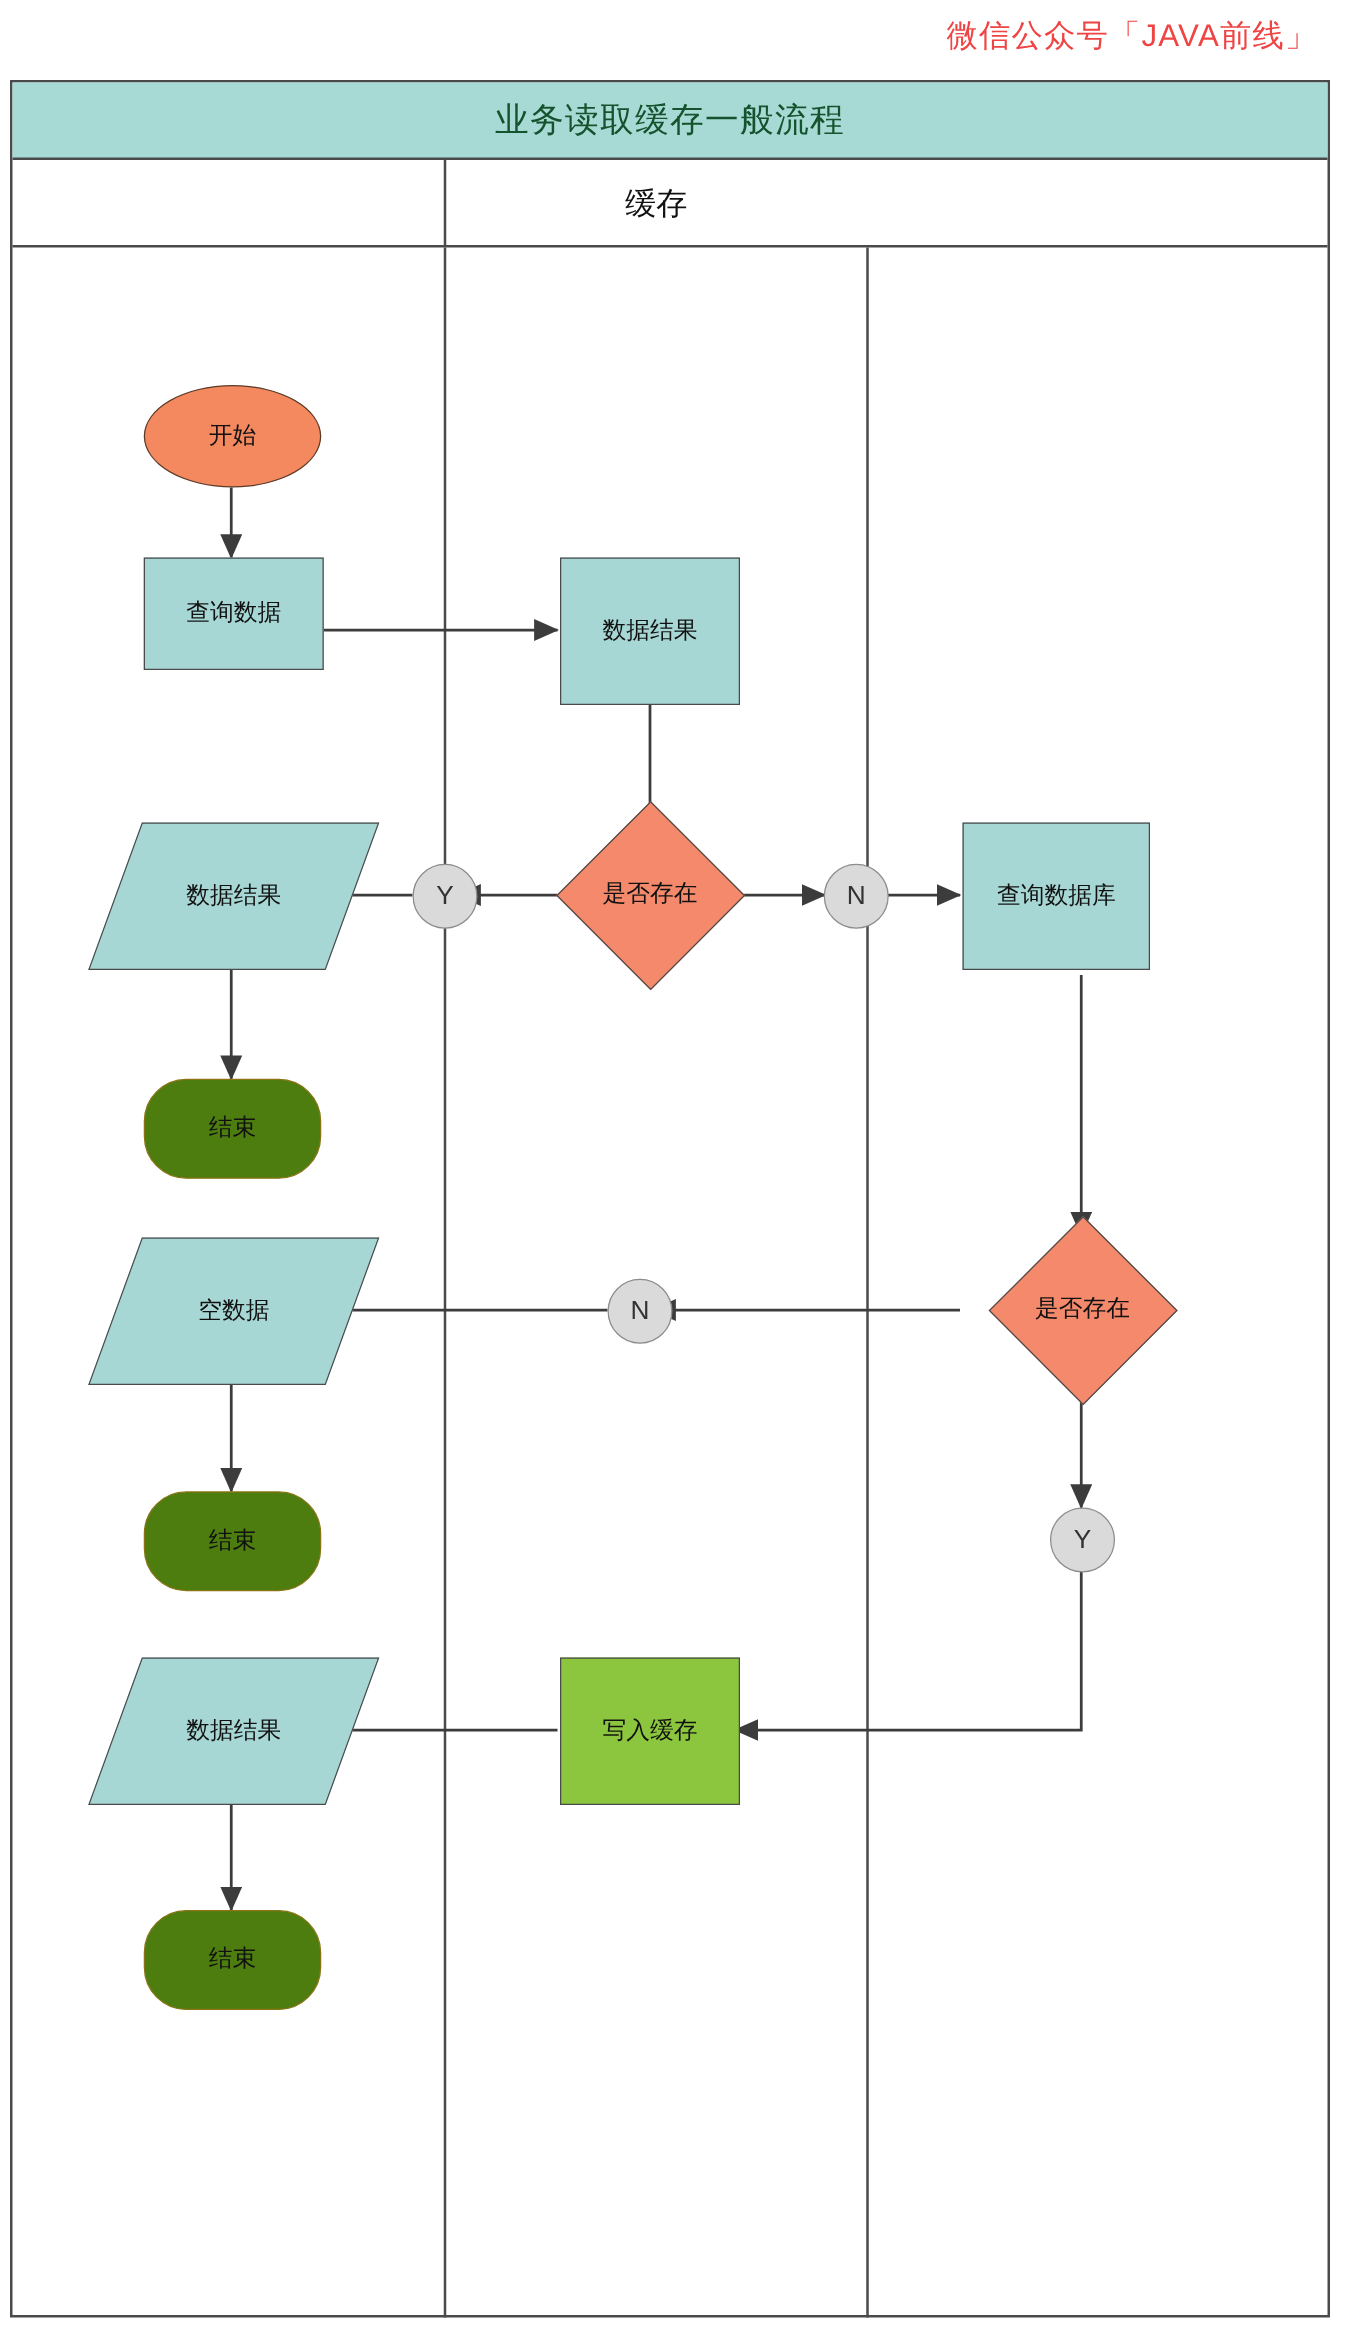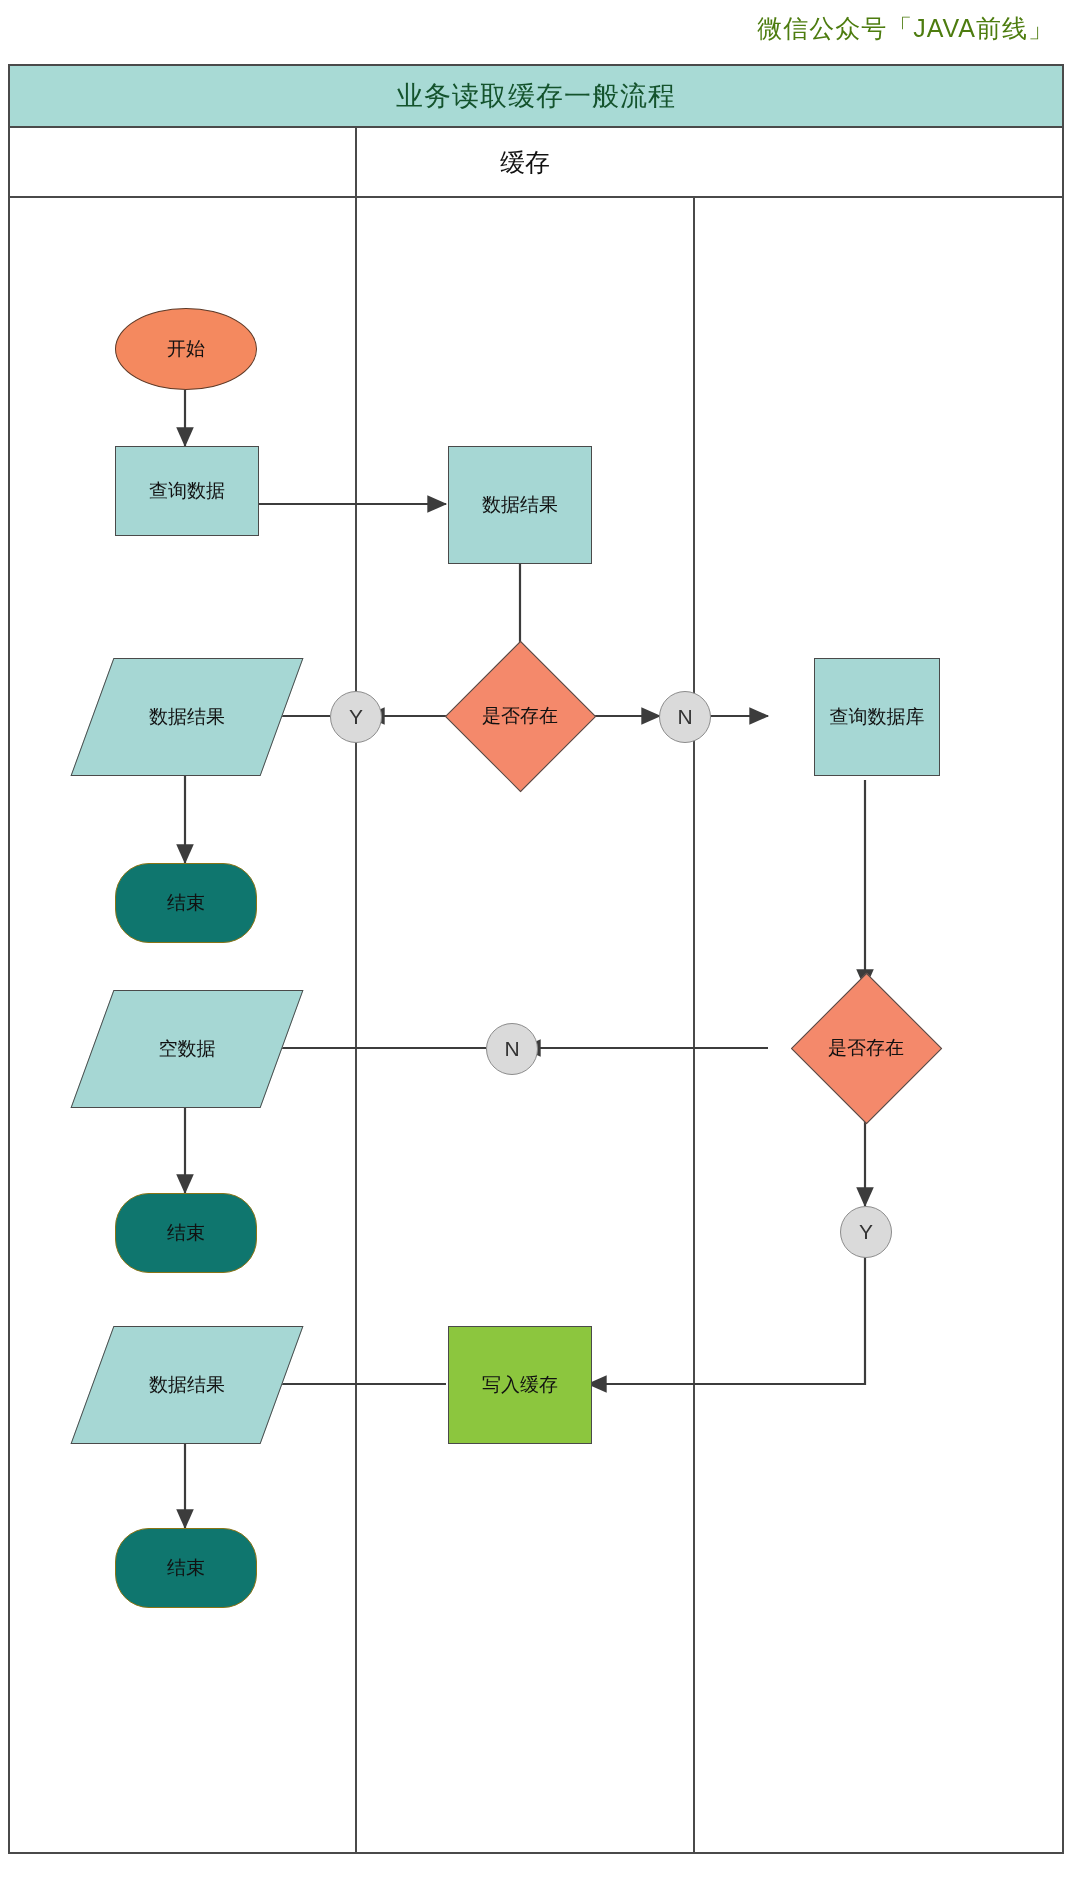--- a/index.html
+++ b/index.html
@@ -2,21 +2,21 @@
 <html><head>
 <meta charset="utf-8">
 <style>
   html,body{margin:0;padding:0;background:#ffffff;}
   body{
     width:1080px;height:1880px;position:relative;overflow:hidden;
     font-family:"Liberation Sans","DejaVu Sans",sans-serif;
   }
   #wm{
     position:absolute;top:12px;right:26px;
-    font-size:25px;color:#4d7c0f;letter-spacing:1px;white-space:nowrap;
+    font-size:25px;color:#ef4444;letter-spacing:1px;white-space:nowrap;
   }
   #board{
     position:absolute;left:8px;top:64px;width:1056px;height:1790px;
     border:2px solid #4a4a4a;box-sizing:border-box;background:#fff;
   }
   #titlebar{
     position:absolute;left:0;top:0;width:100%;height:62px;
     background:#a8dad5;border-bottom:2px solid #4a4a4a;box-sizing:border-box;
     display:flex;align-items:center;justify-content:center;
   }
@@ -34,21 +34,21 @@
   .lane-h.l1{left:345px;width:338px;border-left:2px solid #4a4a4a;box-sizing:border-box;}
   .lane-h.l2{left:683px;width:371px;border-left:2px solid #4a4a4a;box-sizing:border-box;}
   #canvas{position:absolute;left:0;top:132px;width:100%;height:1656px;padding-left:48px;}
   .divider{position:absolute;top:0;width:0;height:100%;border-left:2px solid #4a4a4a;}
   .node{position:absolute;box-sizing:border-box;
     display:flex;align-items:center;justify-content:center;
     font-size:19px;color:#111;text-align:center;line-height:1.25;}
   .n-start{border:1.6px solid #5d3a28;background:#f4895f;border-radius:50%;}
   .n-proc{border:1.6px solid #4a4a4a;background:#a6d7d4;}
   .n-green{border:1.6px solid #4a4a4a;background:#8cc63e;}
-  .n-end{border:1.6px solid #8a7415;background:#0f766e;border-radius:34px;}
+  .n-end{border:1.6px solid #8a7415;background:#4d7c0f;border-radius:34px;}
   .n-para{border:none;background:transparent;}
   .n-para .para-in{
     position:absolute;inset:0;background:#a6d7d4;border:1.6px solid #4a4a4a;
     transform:skewX(-20deg);
   }
   .n-para .para-tx{position:relative;z-index:2;}
   .n-dia{border:none;background:transparent;}
   .n-dia .dia-in{
     position:absolute;left:50%;top:50%;width:71%;height:71%;
     margin-left:-35.5%;margin-top:-35.5%;
@@ -134,21 +134,21 @@
     </div>
 
     <div class="conn" style="left:320px;top:493px">
       <span>Y</span>
     </div>
 
     <div class="conn" style="left:649px;top:493px">
       <span>N</span>
     </div>
 
-    <div class="node n-proc" style="left:804px;top:460px;width:126px;height:118px">
+    <div class="node n-proc" style="left:760px;top:460px;width:150px;height:118px">
       <span>查询数据库</span>
     </div>
 
     <div class="node n-end" style="left:105px;top:665px;width:142px;height:80px">
       <span>结束</span>
     </div>
 
     <div class="node n-dia" style="left:782px;top:776px;width:148px;height:148px">
       <div class="dia-in"></div>
       <span class="dia-tx">是否存在</span>

